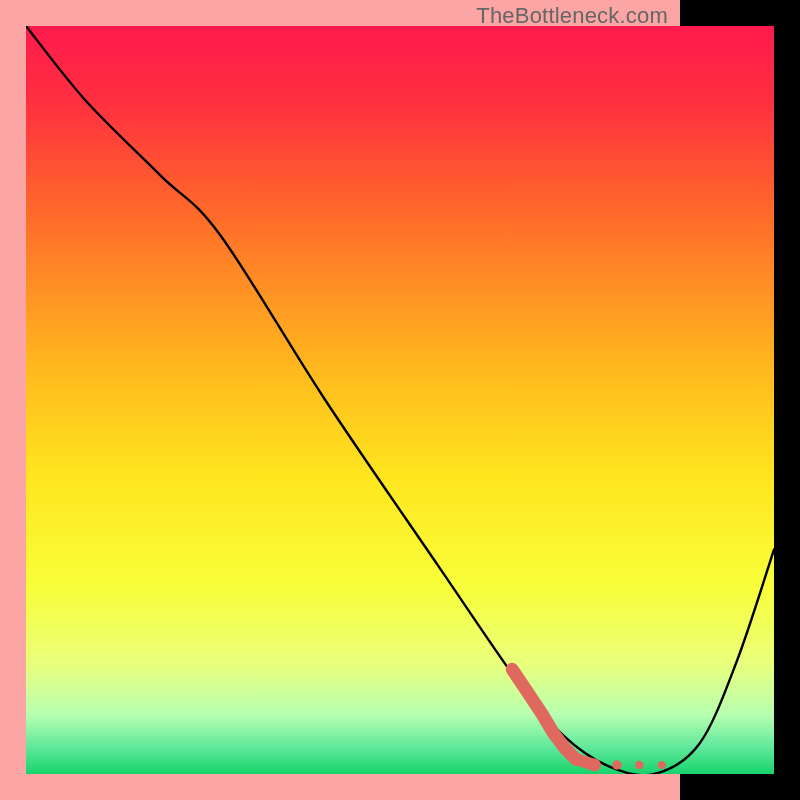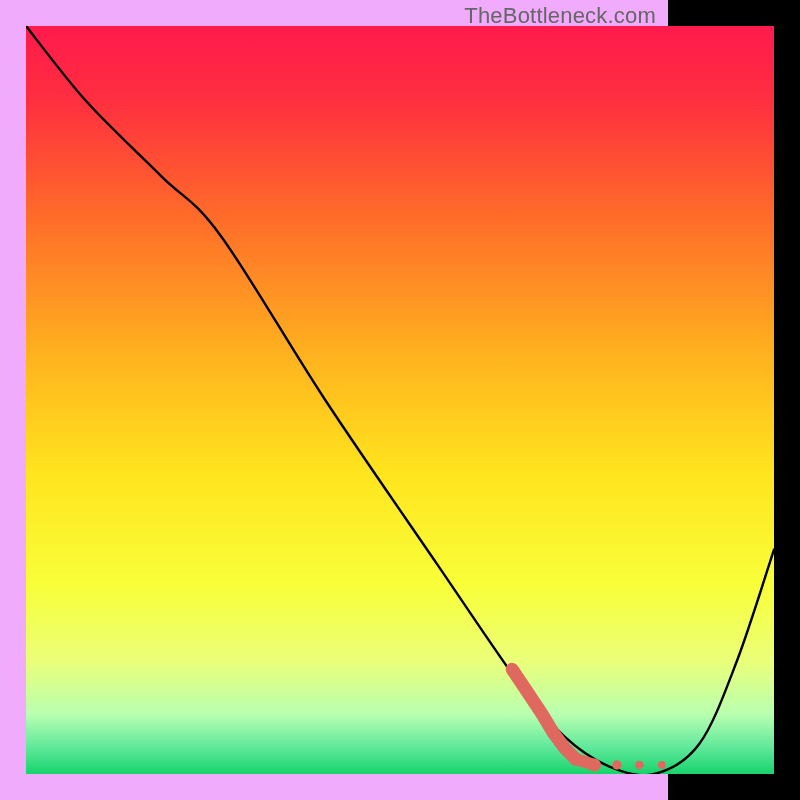--- a/index.html
+++ b/index.html
@@ -7,21 +7,22 @@
     padding: 0;
     width: 800px;
     height: 800px;
     background: #000;
     font-family: Arial, Helvetica, sans-serif;
   }
   .frame {
     position: relative;
     width: 668px;
     height: 800px;
-    background: #f0abfc;
+    background: #fca5a5;
+    padding-left: 12px;
   }
   .watermark {
     position: absolute;
     top: 3px;
     right: 12px;
     color: #666;
     font-size: 22px;
     font-weight: 500;
     letter-spacing: 0.2px;
     z-index: 10;

